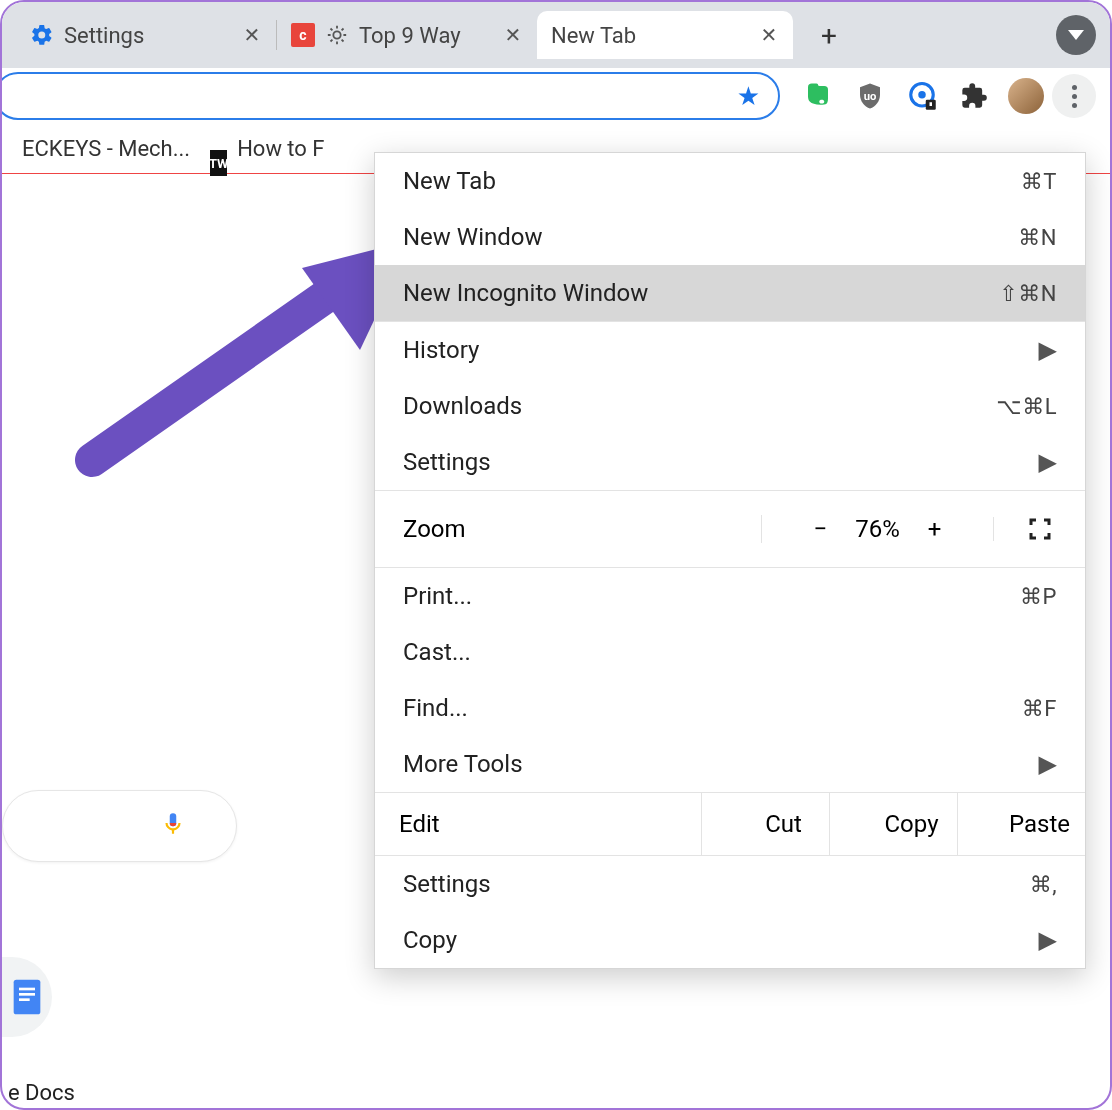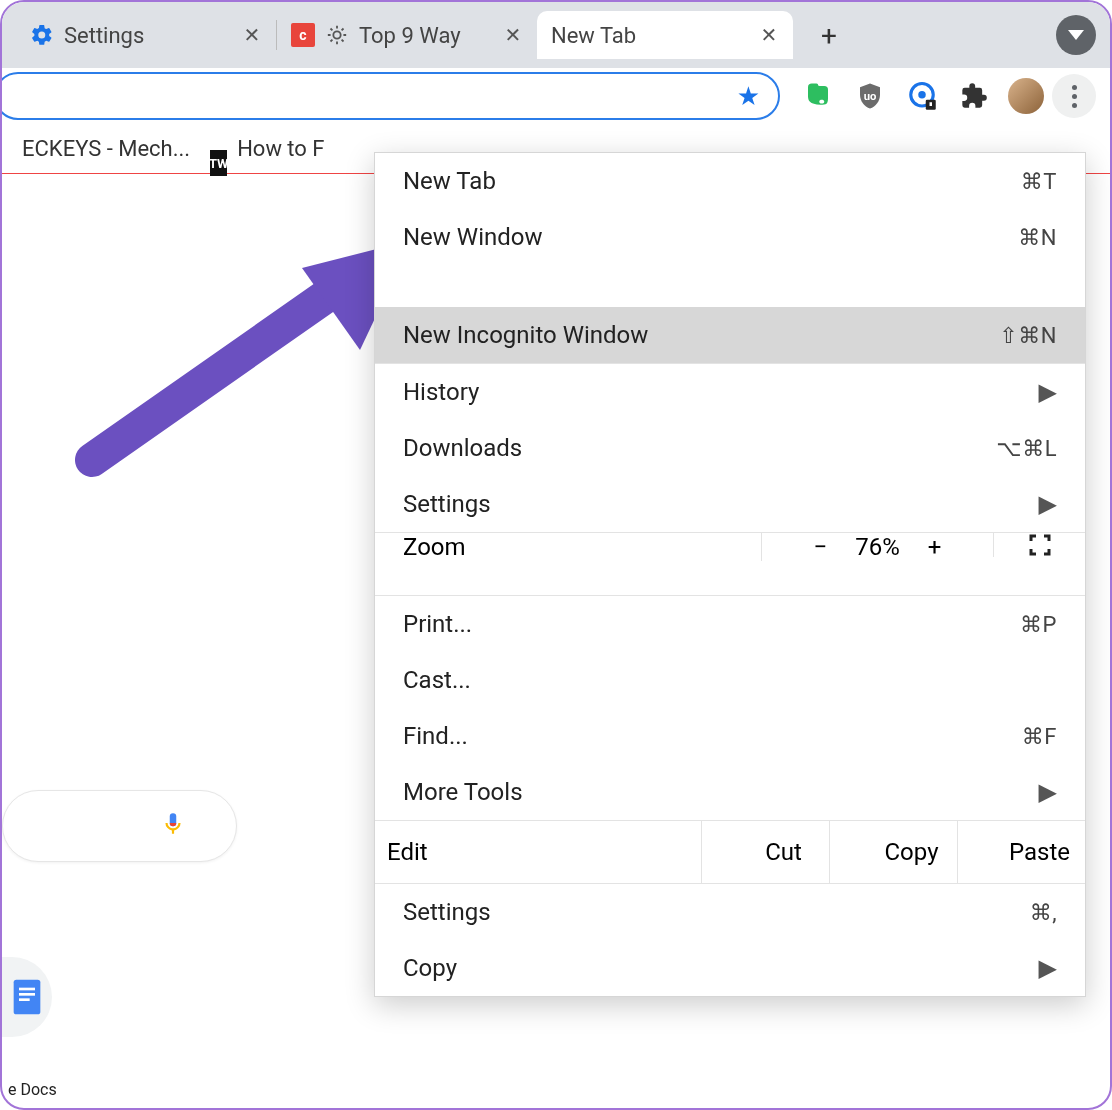--- a/index.html
+++ b/index.html
@@ -28,40 +28,40 @@
 
 
 .bookmarks-bar { height: 50px; background:#fff; display:flex; align-items:center; padding: 0 20px; gap: 20px; border-bottom: 1px solid #ef4444; }
 .bookmark { display:flex; align-items:center; gap:10px; font-size:22px; color:#333; cursor:pointer; }
 .bm-favicon { width:17px; height:26px; background:#111; color:#fff; display:flex; align-items:center; justify-content:center; font-size:13px; font-weight:bold;margin-top:29px; }
 
 
 .search-pill { position:absolute; left:0; top:788px; width:235px; height:72px; background:#fff; border:1px solid #e6e6e6; border-radius:36px; display:flex; align-items:center; justify-content:flex-end; padding-right:50px; box-shadow:0 1px 3px rgba(0,0,0,0.06);}
 .mic-icon svg { width:26px; height:26px; }
 .docs-bubble { position:absolute; left:0; top:955px; width:50px; height:80px; background:#f1f3f4; border-radius:0 40px 40px 0; display:flex; align-items:center; justify-content:center; padding-left:0;}
-.docs-text { position:absolute; left:6px; top:1078px; font-size:16px; color:#222; }
+.docs-text { position:absolute; left:6px; top:1078px; font-size:22px; color:#222; }
 
 
 .arrow-annotation { position:absolute; left:70px; top:218px; width:350px; height:260px; pointer-events:none; }
 
 
 .menu { position:absolute; top:150px; right:24px; width:712px; background:#fff; border:1px solid #d6d6d6; box-shadow:0 8px 28px rgba(0,0,0,0.2); z-index:50; }
 .menu-item { height:56px; display:flex; align-items:center; padding: 0 28px; font-size:24px; color:#222; cursor:pointer; border:none; }
-.menu-item.hover { background:#d7d7d7;margin-top:42px; }
+.menu-item.hover { background:#d7d7d7; }
 .menu-item .label { flex:1; }
 .menu-item .shortcut { color:#444; font-size:22px; letter-spacing: 0.5px; }
 .chev-right { color:#555; }
 .menu-sep { height:1px; background:#e3e3e3; width:100%; }
-.zoom-row { height:64px; display:flex; align-items:flex-start; border-top:1px solid #e3e3e3; border-bottom:1px solid #e3e3e3;}
+.zoom-row { height:78px; display:flex; align-items:center; border-top:1px solid #e3e3e3; border-bottom:1px solid #e3e3e3;}
 .zoom-row .zlabel { flex:1; display:flex; align-items:center; padding-left:28px; font-size:24px; }
 .zoom-ctrl { width:232px; display:flex; align-items:center; justify-content:center; gap:28px; border-left:1px solid #e3e3e3; font-size:24px; }
 .zoom-fs { width:92px; border-left:1px solid #e3e3e3; display:flex; align-items:center; justify-content:center; font-size:22px;}
 .edit-row { height:64px; display:flex; align-items:stretch; border-top:1px solid #e3e3e3; border-bottom:1px solid #e3e3e3;}
 .edit-row > div { display:flex; align-items:center; justify-content:center; font-size:24px; }
-.edit-row .elabel { flex:1; justify-content:flex-start; padding-left:12px;}
+.edit-row .elabel { flex:1; justify-content:flex-start; padding-left:24px;}
 .edit-row .eact { width:128px; border-left:1px solid #e3e3e3; cursor:pointer;padding-left:36px;}
 
 
 .fav-gear { width:24px; height:24px; color:#1a73e8; }
 .fav-c { width:24px; height:24px; background:#e8453c; color:#fff; font-size:14px; display:flex; align-items:center; justify-content:center; font-weight:bold; border-radius:2px;}
 .fav-sun { width:24px; height:24px; color:#555; }
 </style>
 </head>
 <body>
 

